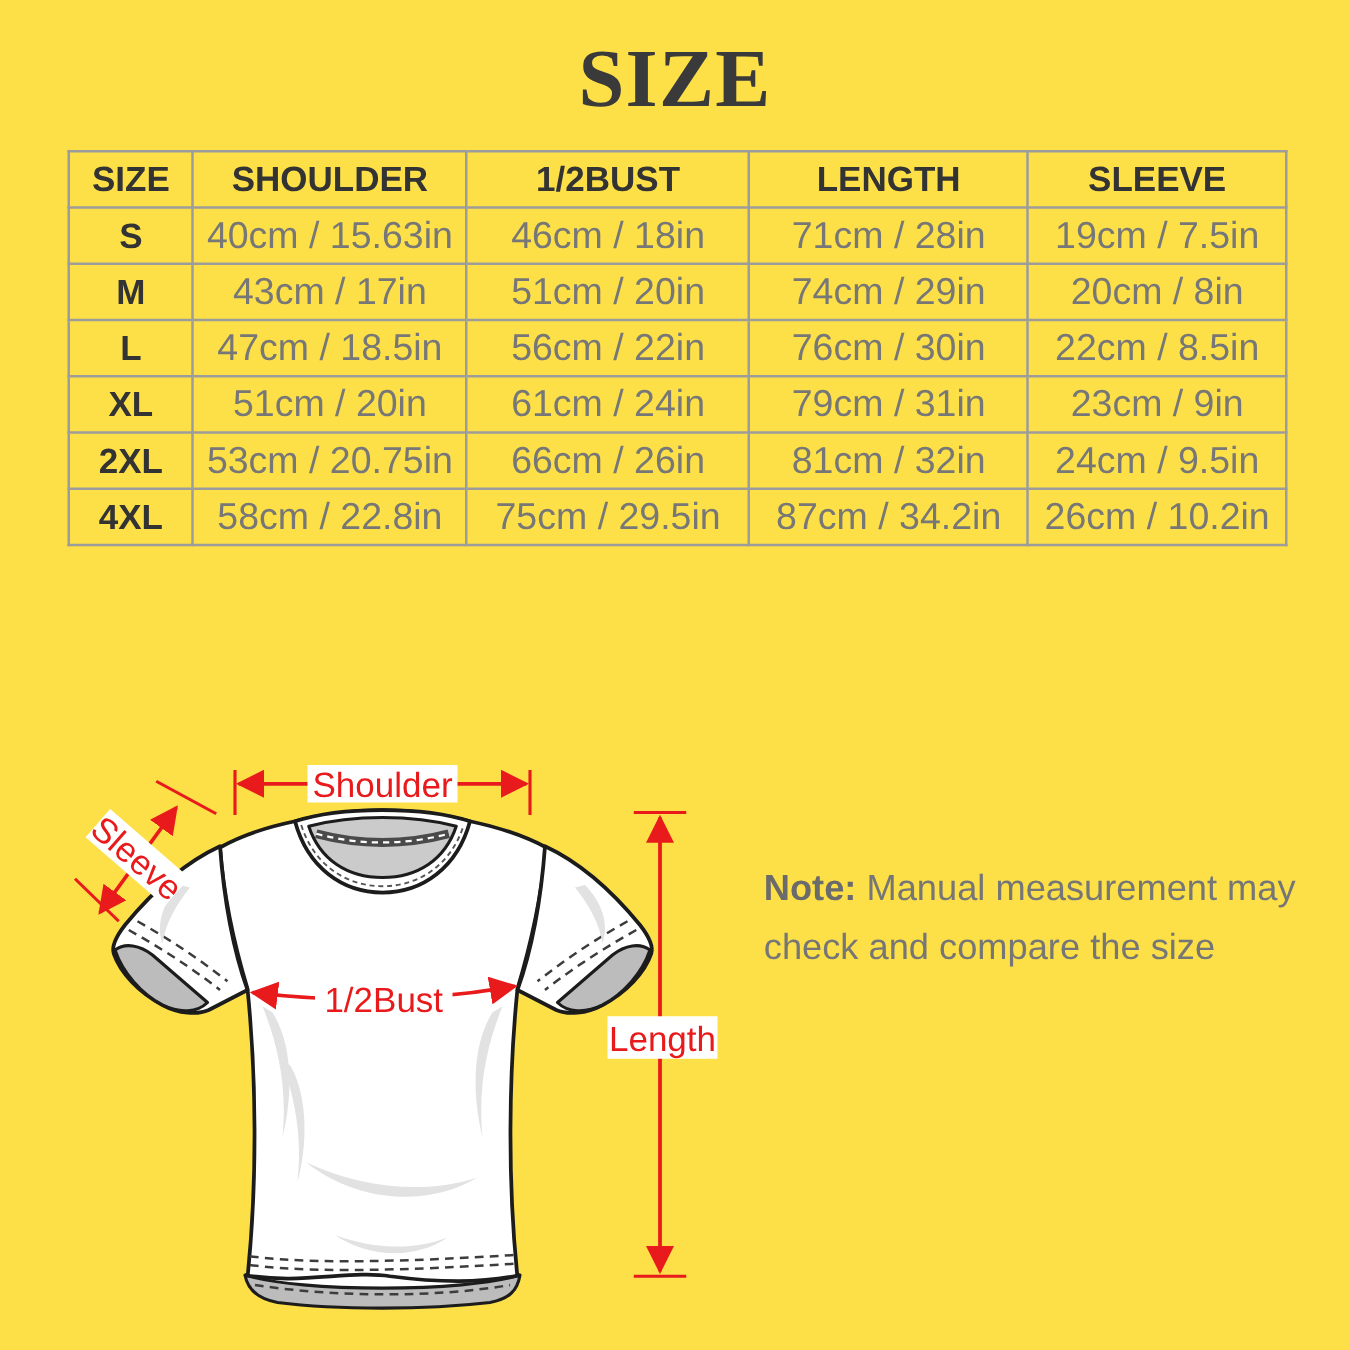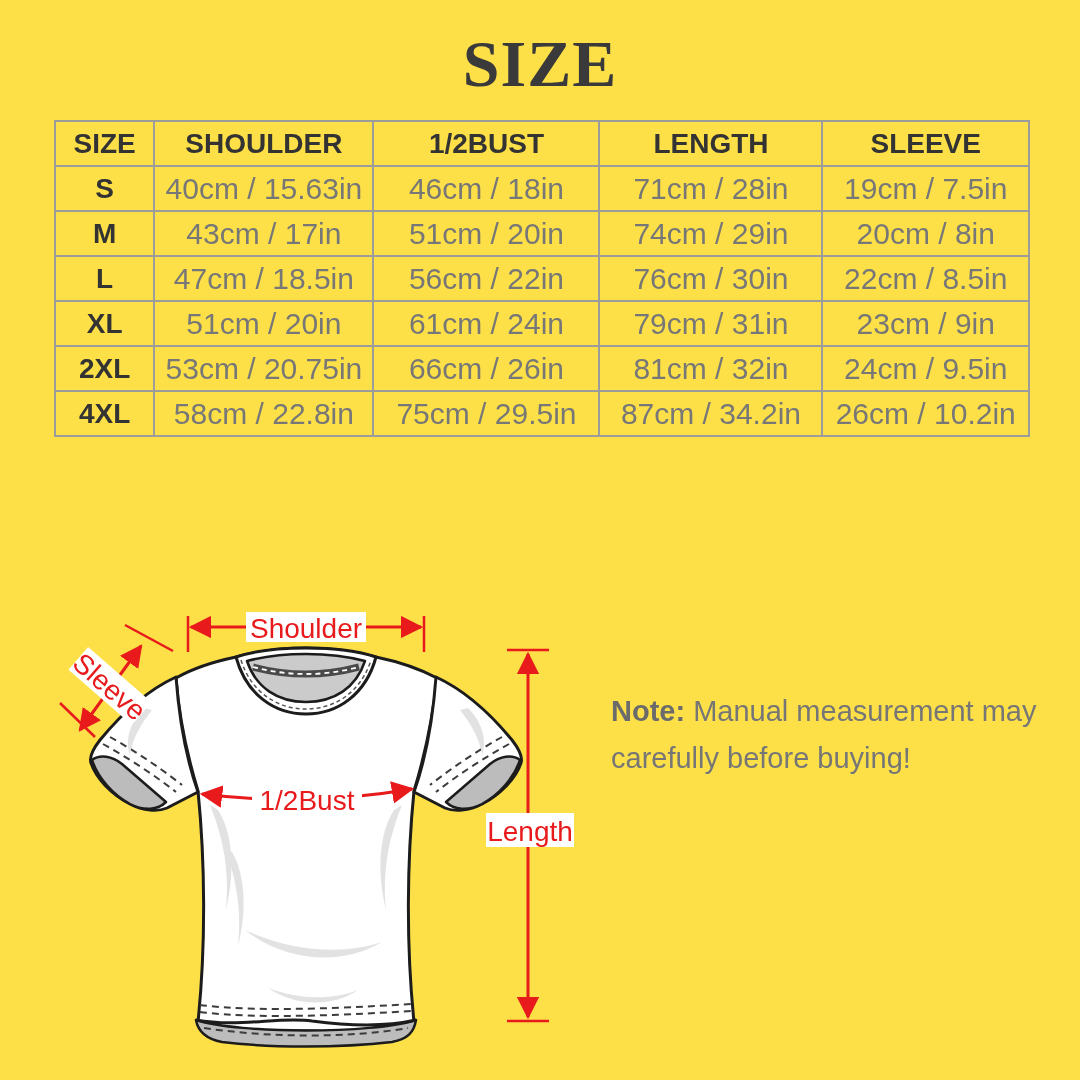--- a/index.html
+++ b/index.html
@@ -196,16 +196,16 @@
       <line class="dim-tick" x1="467" y1="40" x2="509" y2="40"></line>
       <line class="dim-tick" x1="467" y1="411" x2="509" y2="411"></line>
       <line class="dim" x1="488" y1="44" x2="488" y2="407" marker-start="url(#arrow)" marker-end="url(#arrow)"></line>
       <rect class="label-bg" x="446" y="203" width="88" height="34"></rect>
       <text class="dim-label" x="490" y="221">Length</text>
     </g>
   </svg>
 
   <div class="note">
     <div><span class="note-bold">Note:</span> <span>Manual measurement may</span></div>
-    <div>carefully before buying!</div>
+    <div>check and compare the size</div>
   </div>
 
 </div>
 
 </body></html>

